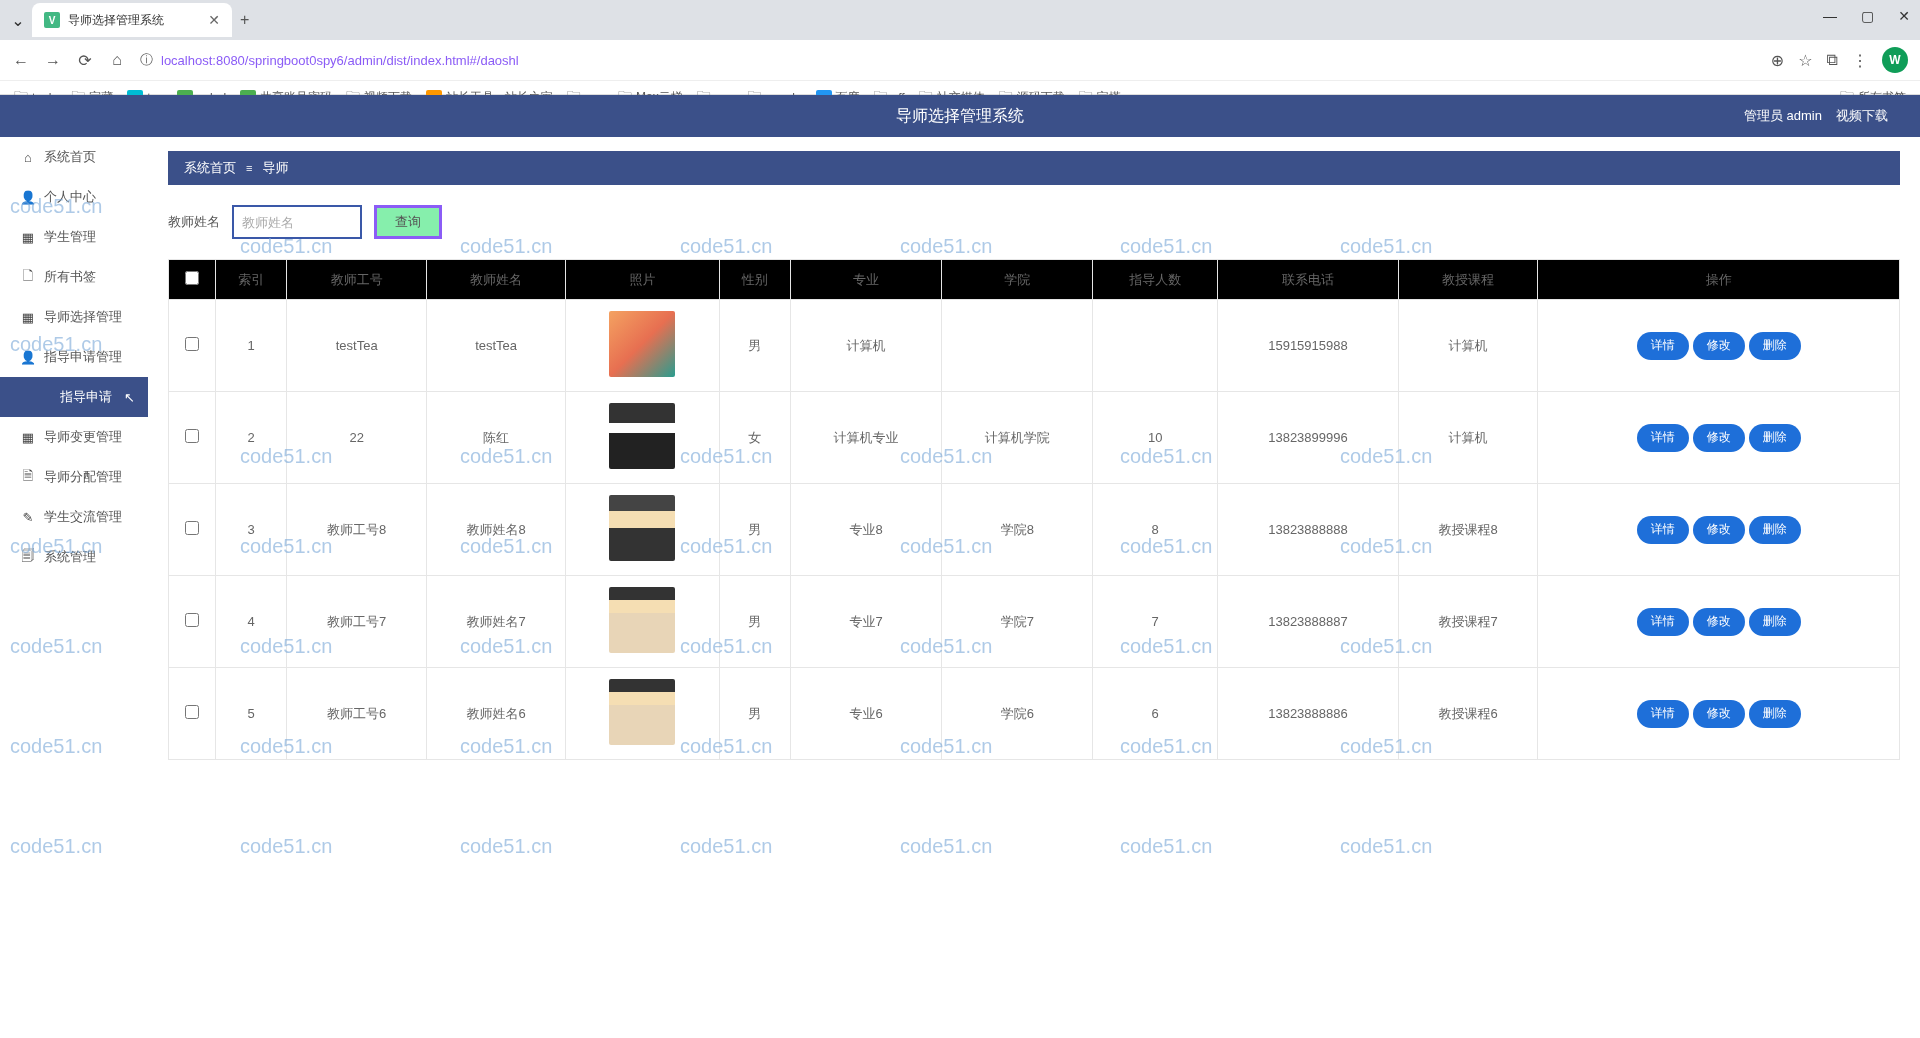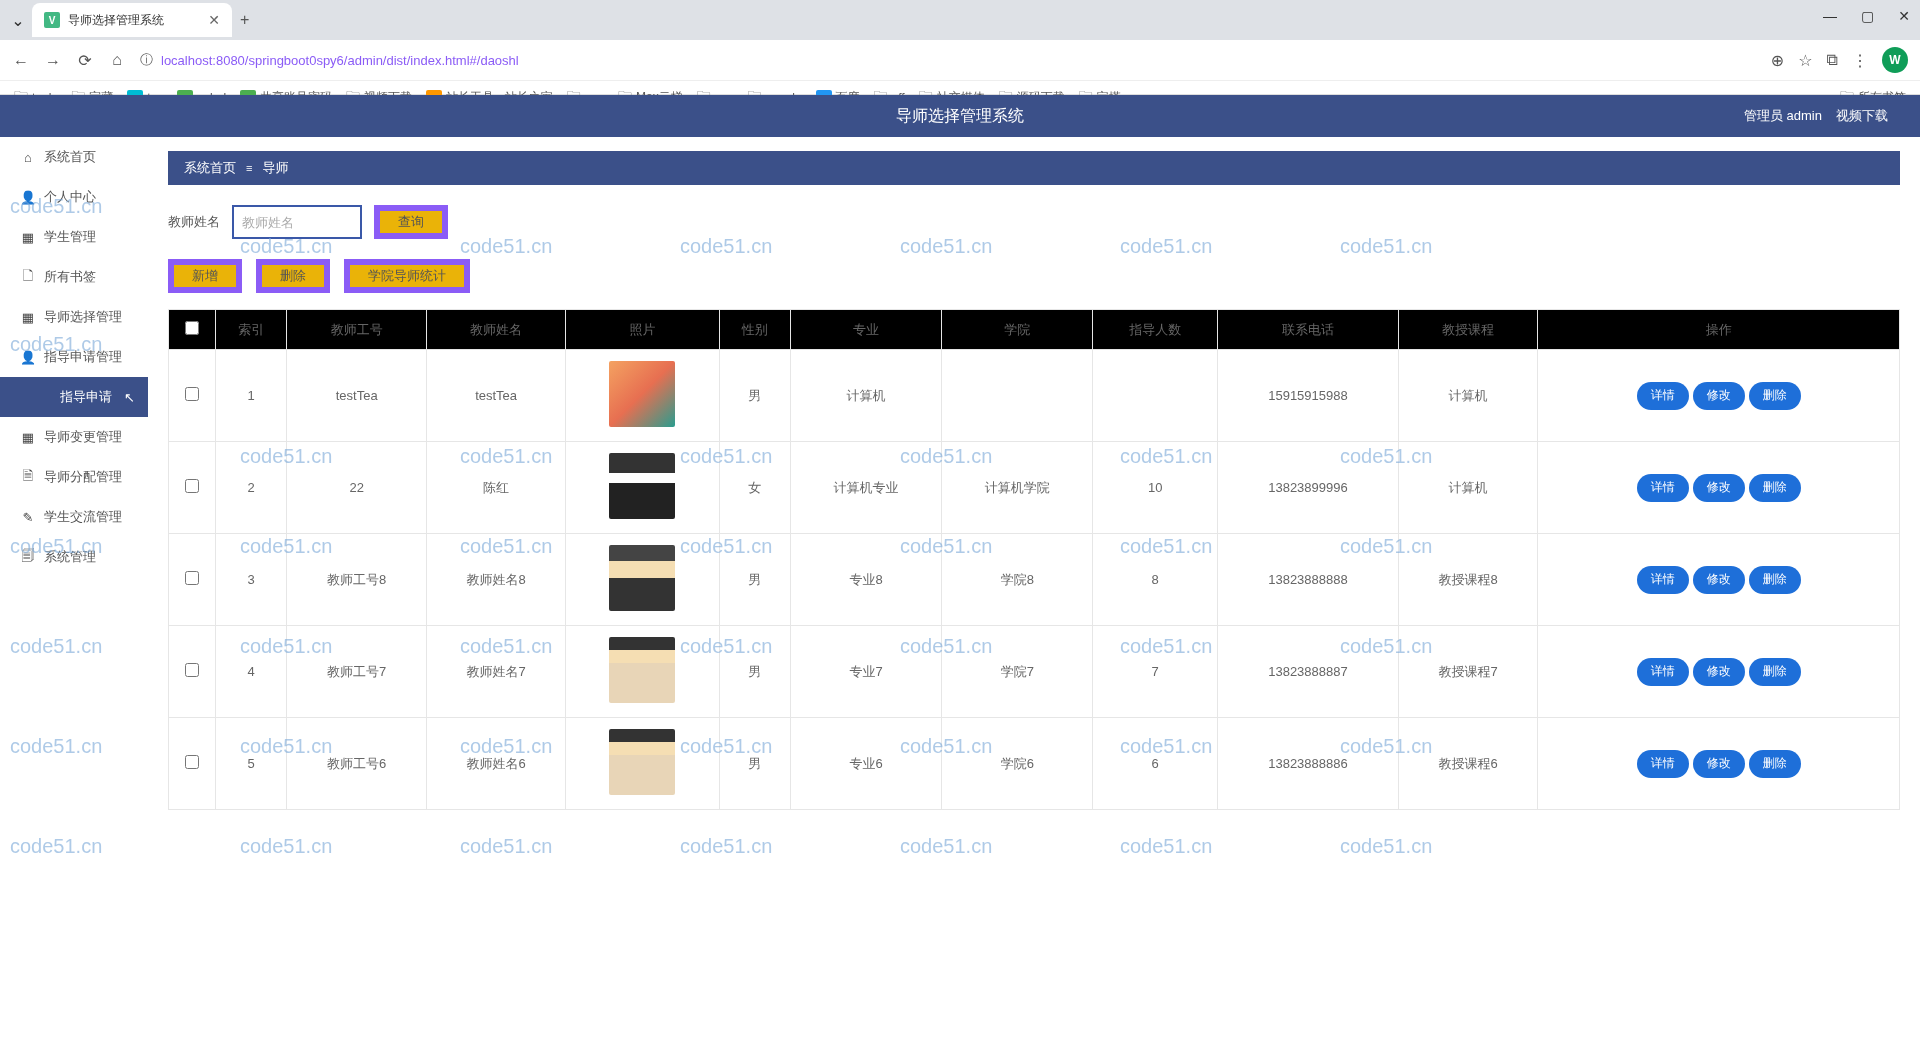--- a/index.html
+++ b/index.html
@@ -37,21 +37,21 @@
 .side-item.active{background:#3b5089;color:#fff}
 .side-item.sub{padding-left:60px}
 .side-icon{width:16px;font-size:13px;text-align:center;color:#444}
 .main{flex:1;padding:14px 20px;overflow:auto;background:#fff;position:relative}
 .breadcrumb{background:#3b5089;color:#fff;height:34px;display:flex;align-items:center;padding:0 16px;font-size:13px;gap:10px}
 .bc-sep{font-size:11px}
 .search-row{display:flex;align-items:center;gap:12px;margin-top:20px;margin-bottom:20px}
 .search-label{font-size:13px;color:#555}
 .search-input{width:130px;height:34px;border:2px solid #3a58a8;padding:0 8px;font-size:13px;background:#fff}
 .search-input::placeholder{color:#aaa}
-.btn{height:34px;padding:0 18px;border:6px solid #8b5cf6;background:#eab308;color:#555;font-size:13px;cursor:pointer}
+.btn{height:34px;padding:0 18px;border:3px solid #8b5cf6;background:#86efac;color:#555;font-size:13px;cursor:pointer}
 .btn-row{display:flex;gap:14px;margin-bottom:16px}
 table{width:100%;border-collapse:collapse;font-size:13px}
 th,td{border:1px solid #e6e6e6;text-align:center;padding:8px 4px;color:#666}
 th{background:#000000;height:40px;font-weight:500}
 td{height:92px}
 .chk{width:14px;height:14px}
 .photo{width:66px;height:66px;background:#ddd;display:inline-block;border-radius:2px}
 .photo.p1{background:linear-gradient(135deg,#f4a261 0%,#e76f51 50%,#2a9d8f 100%)}
 .photo.p2{background:linear-gradient(#333 30%,#fff 30%,#fff 45%,#222 45%)}
 .photo.p3{background:linear-gradient(#444 25%,#f5deb3 25%,#f5deb3 50%,#333 50%)}
@@ -226,25 +226,20 @@
     <div class="main">
       <div class="breadcrumb">
         <span>系统首页</span>
         <span class="bc-sep">≡</span>
         <span>导师</span>
       </div>
       <div class="search-row">
         <span class="search-label">教师姓名</span>
         <input class="search-input" placeholder="教师姓名" style="">
         <button class="btn">查询</button>
-      </div>
-      <div class="btn-row">
-        <button class="btn">新增</button>
-        <button class="btn">删除</button>
-        <button class="btn">学院导师统计</button>
       </div>
       <table>
         <thead>
             <tr id="thead-row">
               <th><input type="checkbox" class="chk" style=""></th>
               <th>索引</th>
               <th>教师工号</th>
               <th>教师姓名</th>
               <th>照片</th>
               <th>性别</th>

